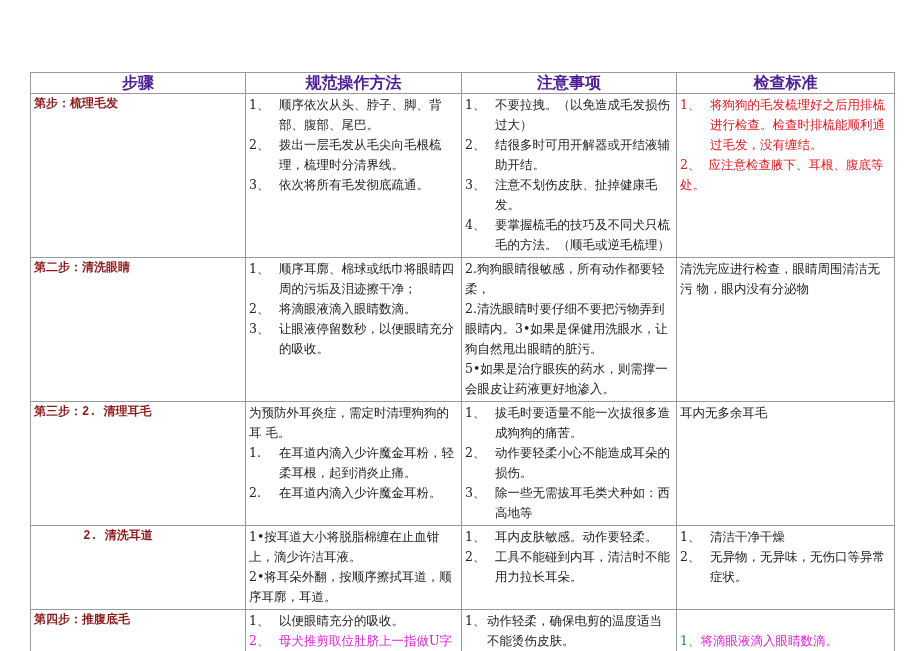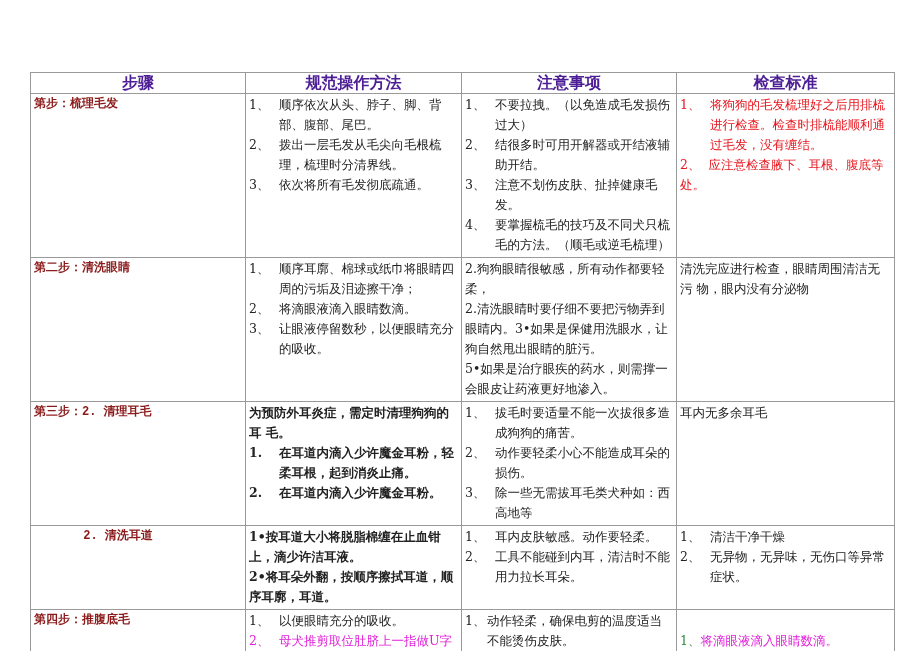--- a/index.html
+++ b/index.html
@@ -132,21 +132,21 @@
         </td>
         <td class="col4">
           <div class="plain">清洗完应进行检查，眼睛周围清洁无污 物，眼内没有分泌物</div>
         </td>
       </tr>
 
       <tr style="height:109px;">
         <td class="col1">
           <div class="step-label">第三步：2. 清理耳毛</div>
         </td>
-        <td class="col2" style="padding-left:3px;font-weight:bold;">
+        <td class="col2" style="padding-left:3px;">
           <div class="plain">为预防外耳炎症，需定时清理狗狗的耳 毛。</div>
           <div class="item">
               <span class="num">1.</span>
               <span class="txt">在耳道内滴入少许魔金耳粉，轻柔耳根，起到消炎止痛。</span>
             </div>
           <div class="item">
               <span class="num">2.</span>
               <span class="txt">在耳道内滴入少许魔金耳粉。</span>
             </div>
         </td>
@@ -166,21 +166,21 @@
         </td>
         <td class="col4">
           <div class="plain">耳内无多余耳毛</div>
         </td>
       </tr>
 
       <tr style="height:73px;margin-left:16px;">
         <td class="col1">
           <div class="step-label centered">2. 清洗耳道</div>
         </td>
-        <td class="col2" style="padding-left:3px;font-weight:bold;">
+        <td class="col2" style="padding-left:3px;">
           <div class="plain">1•按耳道大小将脱脂棉缠在止血钳上，滴少许洁耳液。</div>
           <div class="plain">2•将耳朵外翻，按顺序擦拭耳道，顺序耳廓，耳道。</div>
         </td>
         <td class="col3">
           <div class="item">
               <span class="num">1、</span>
               <span class="txt">耳内皮肤敏感。动作要轻柔。</span>
             </div>
           <div class="item">
               <span class="num">2、</span>

